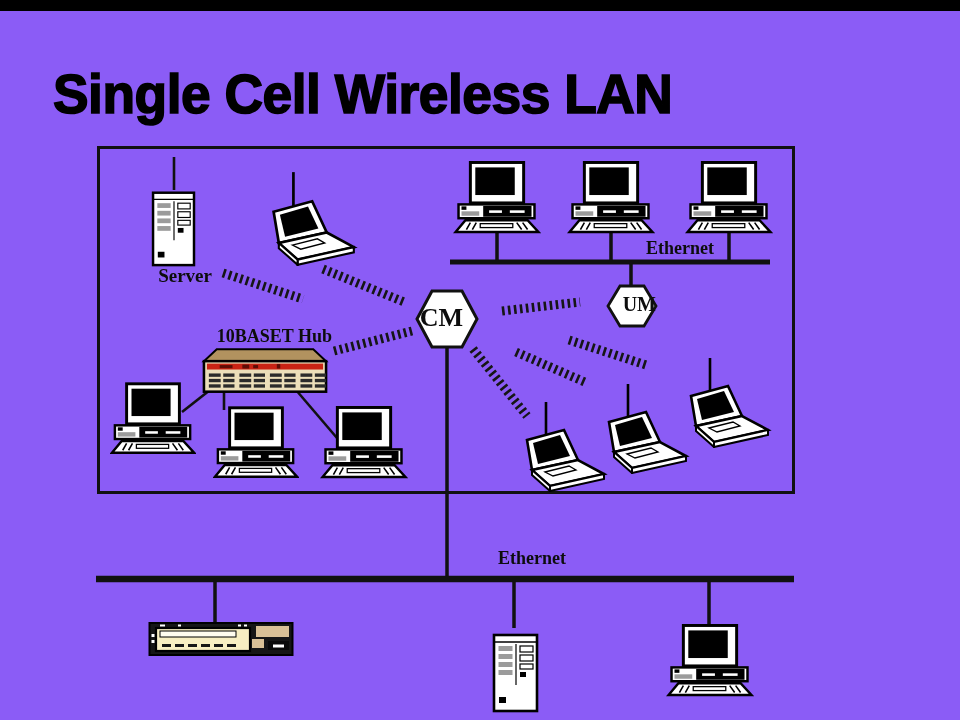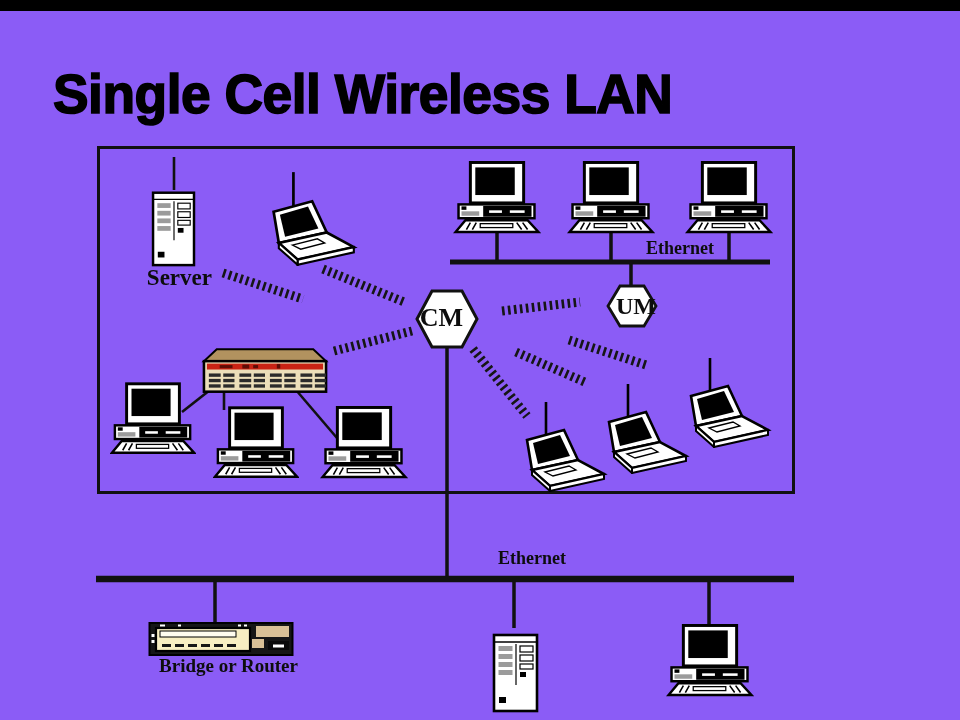--- a/index.html
+++ b/index.html
@@ -4,25 +4,25 @@
 <style>
   html,body{margin:0;padding:0;background:#fff;}
   #stage{position:relative;width:960px;height:720px;background:#8b5cf6;overflow:hidden;
          font-family:"Liberation Serif",serif;}
   #topbar{position:absolute;left:0;top:0;width:960px;height:11px;background:#000;}
   .title{position:absolute;left:53px;top:62px;width:760px;
          font-family:"Liberation Sans",sans-serif;font-weight:bold;font-size:55px;
          letter-spacing:-0.5px;color:#000;-webkit-text-stroke:1.6px #000;white-space:nowrap;
          transform:scaleX(0.97);transform-origin:left top;}
   .lbl{position:absolute;font-weight:bold;color:#0d0d0d;text-align:right;white-space:nowrap;}
-  .lbl-server{left:128px;top:265px;width:84px;font-size:23px;}
+  .lbl-server{left:128px;top:265px;width:84px;font-size:19px;}
   .lbl-hub{left:196px;top:326px;width:136px;font-size:18px;}
   .lbl-eth-inner{left:630px;top:238px;width:84px;font-size:18px;}
   .lbl-cm{left:403px;top:303px;width:60px;font-size:26px;}
-  .lbl-um{left:608px;top:293px;width:48px;font-size:24px;}
+  .lbl-um{left:608px;top:293px;width:48px;font-size:20px;}
   .lbl-eth-outer{left:482px;top:548px;width:84px;font-size:18px;}
   .lbl-bridge{left:134px;top:655px;width:164px;font-size:19px;}
   svg{position:absolute;left:0;top:0;}
 </style>
 </head>
 <body>
 
 <div id="stage">
   <div id="topbar"></div>
 
@@ -172,18 +172,18 @@
 
     <use href="#sym-bridge" x="148" y="620" width="146" height="37"></use>
     <use href="#sym-tower" x="491" y="626" width="50" height="90"></use>
     <use href="#sym-desktop" x="666" y="624" width="88" height="73"></use>
 
     <polygon points="417,319 432,291 462,291 477,319 462,347 432,347" fill="#fff" stroke="#111" stroke-width="3"></polygon>
     <polygon points="608,306 620,286 644,286 656,306 644,326 620,326" fill="#fff" stroke="#111" stroke-width="2.8"></polygon>
   </svg>
 
   <div class="lbl lbl-server">Server</div>
+  <div class="lbl lbl-hub">10BASET Hub</div>
   <div class="lbl lbl-eth-inner">Ethernet</div>
   <div class="lbl lbl-cm">CM</div>
   <div class="lbl lbl-um">UM</div>
   <div class="lbl lbl-eth-outer">Ethernet</div>
-  <div class="lbl lbl-bridge">Bridge or Router</div>
 </div>
 
 </body></html>

